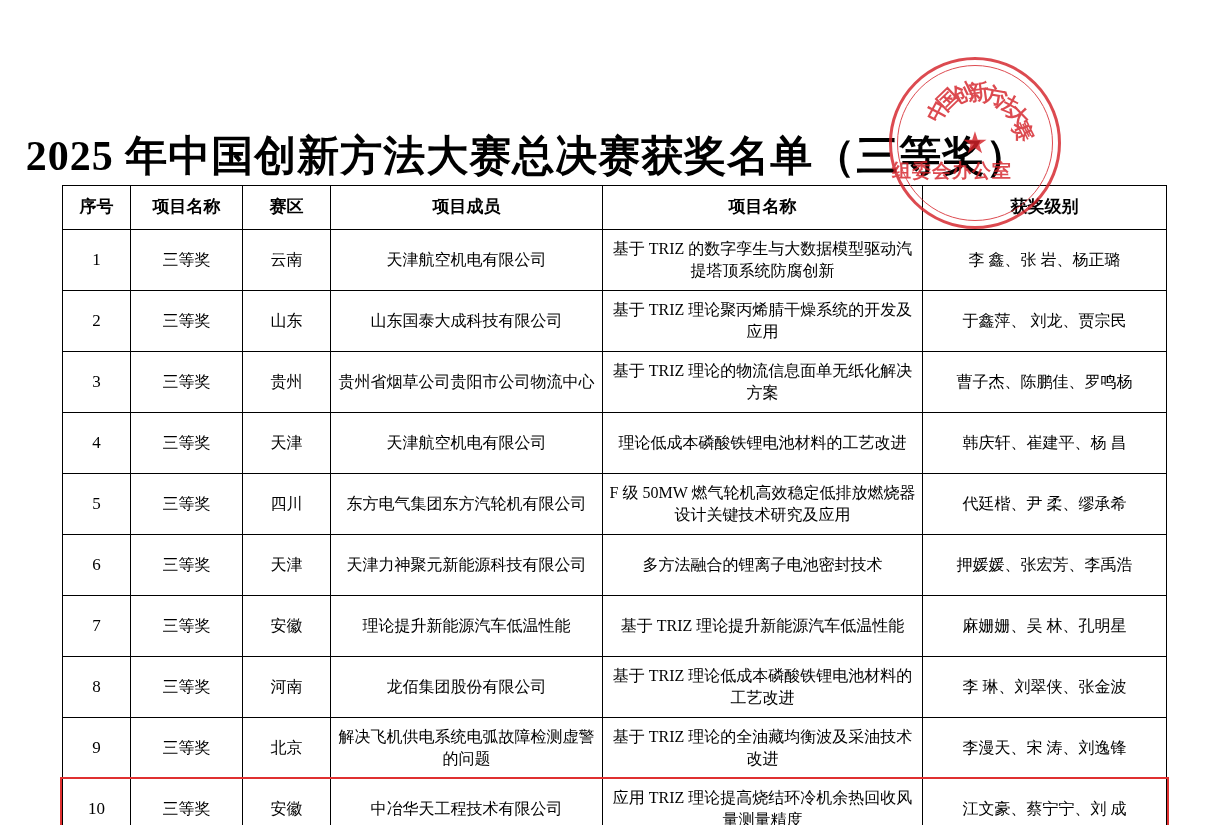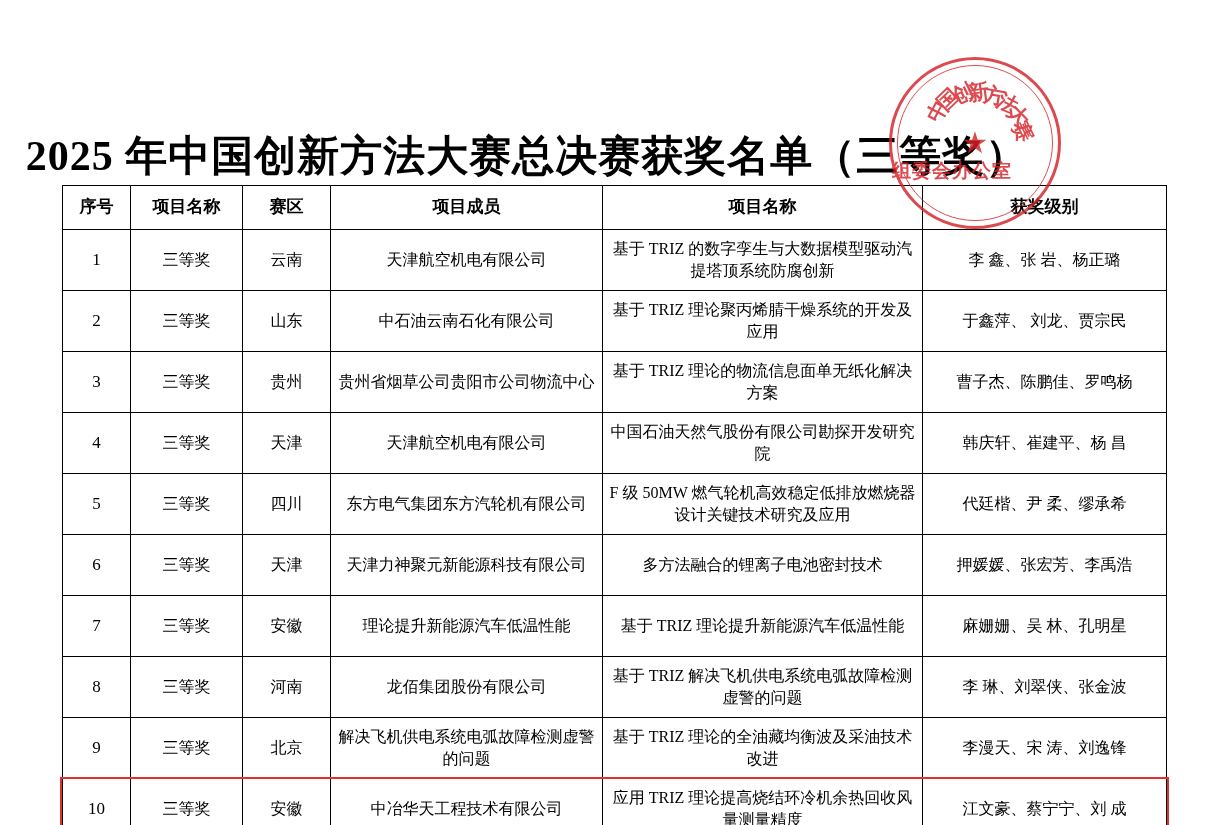--- a/index.html
+++ b/index.html
@@ -185,38 +185,38 @@
           <td>三等奖</td>
           <td>云南</td>
           <td>天津航空机电有限公司</td>
           <td>基于 TRIZ 的数字孪生与大数据模型驱动汽提塔顶系统防腐创新</td>
           <td>李 鑫、张 岩、杨正璐</td>
         </tr>
         <tr>
           <td class="idx">2</td>
           <td>三等奖</td>
           <td>山东</td>
-          <td>中石油云南石化有限公司</td>
+          <td>山东国泰大成科技有限公司</td>
           <td>基于 TRIZ 理论聚丙烯腈干燥系统的开发及应用</td>
           <td>于鑫萍、 刘龙、贾宗民</td>
         </tr>
         <tr>
           <td class="idx">3</td>
           <td>三等奖</td>
           <td>贵州</td>
           <td>贵州省烟草公司贵阳市公司物流中心</td>
           <td>基于 TRIZ 理论的物流信息面单无纸化解决方案</td>
           <td>曹子杰、陈鹏佳、罗鸣杨</td>
         </tr>
         <tr>
           <td class="idx">4</td>
           <td>三等奖</td>
           <td>天津</td>
           <td>天津航空机电有限公司</td>
-          <td>中国石油天然气股份有限公司勘探开发研究院</td>
+          <td>理论低成本磷酸铁锂电池材料的工艺改进</td>
           <td>韩庆轩、崔建平、杨 昌</td>
         </tr>
         <tr>
           <td class="idx">5</td>
           <td>三等奖</td>
           <td>四川</td>
           <td>东方电气集团东方汽轮机有限公司</td>
           <td>F 级 50MW 燃气轮机高效稳定低排放燃烧器设计关键技术研究及应用</td>
           <td>代廷楷、尹 柔、缪承希</td>
         </tr>
@@ -234,21 +234,21 @@
           <td>安徽</td>
           <td>理论提升新能源汽车低温性能</td>
           <td>基于 TRIZ 理论提升新能源汽车低温性能</td>
           <td>麻姗姗、吴 林、孔明星</td>
         </tr>
         <tr>
           <td class="idx">8</td>
           <td>三等奖</td>
           <td>河南</td>
           <td>龙佰集团股份有限公司</td>
-          <td>基于 TRIZ 解决飞机供电系统电弧故障检测虚警的问题</td>
+          <td>基于 TRIZ 理论低成本磷酸铁锂电池材料的工艺改进</td>
           <td>李 琳、刘翠侠、张金波</td>
         </tr>
         <tr>
           <td class="idx">9</td>
           <td>三等奖</td>
           <td>北京</td>
           <td>解决飞机供电系统电弧故障检测虚警的问题</td>
           <td>基于 TRIZ 理论的全油藏均衡波及采油技术改进</td>
           <td>李漫天、宋 涛、刘逸锋</td>
         </tr>

